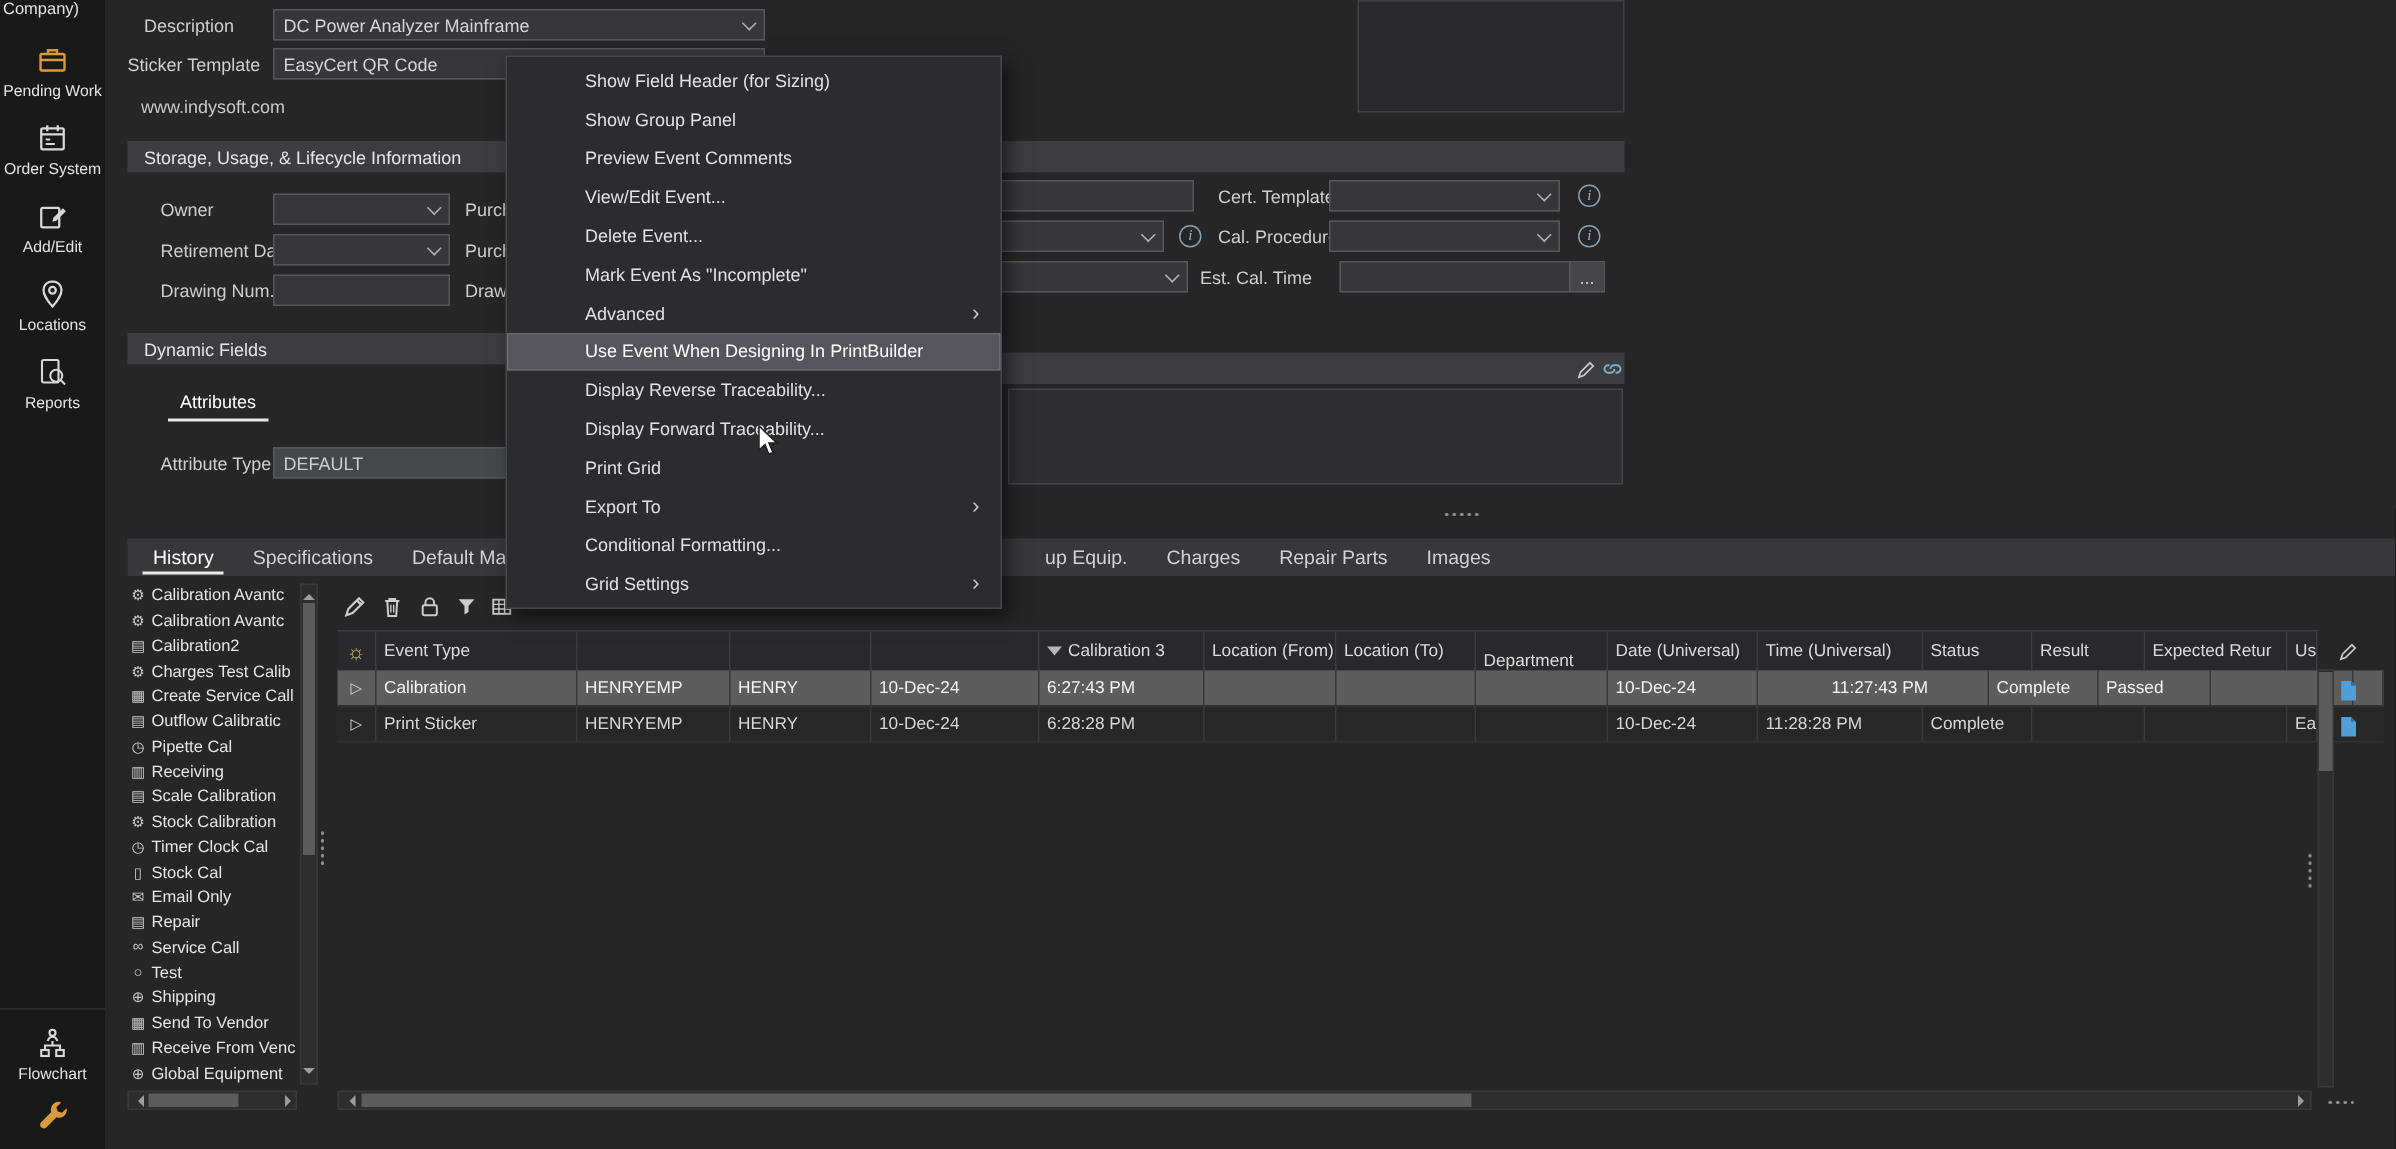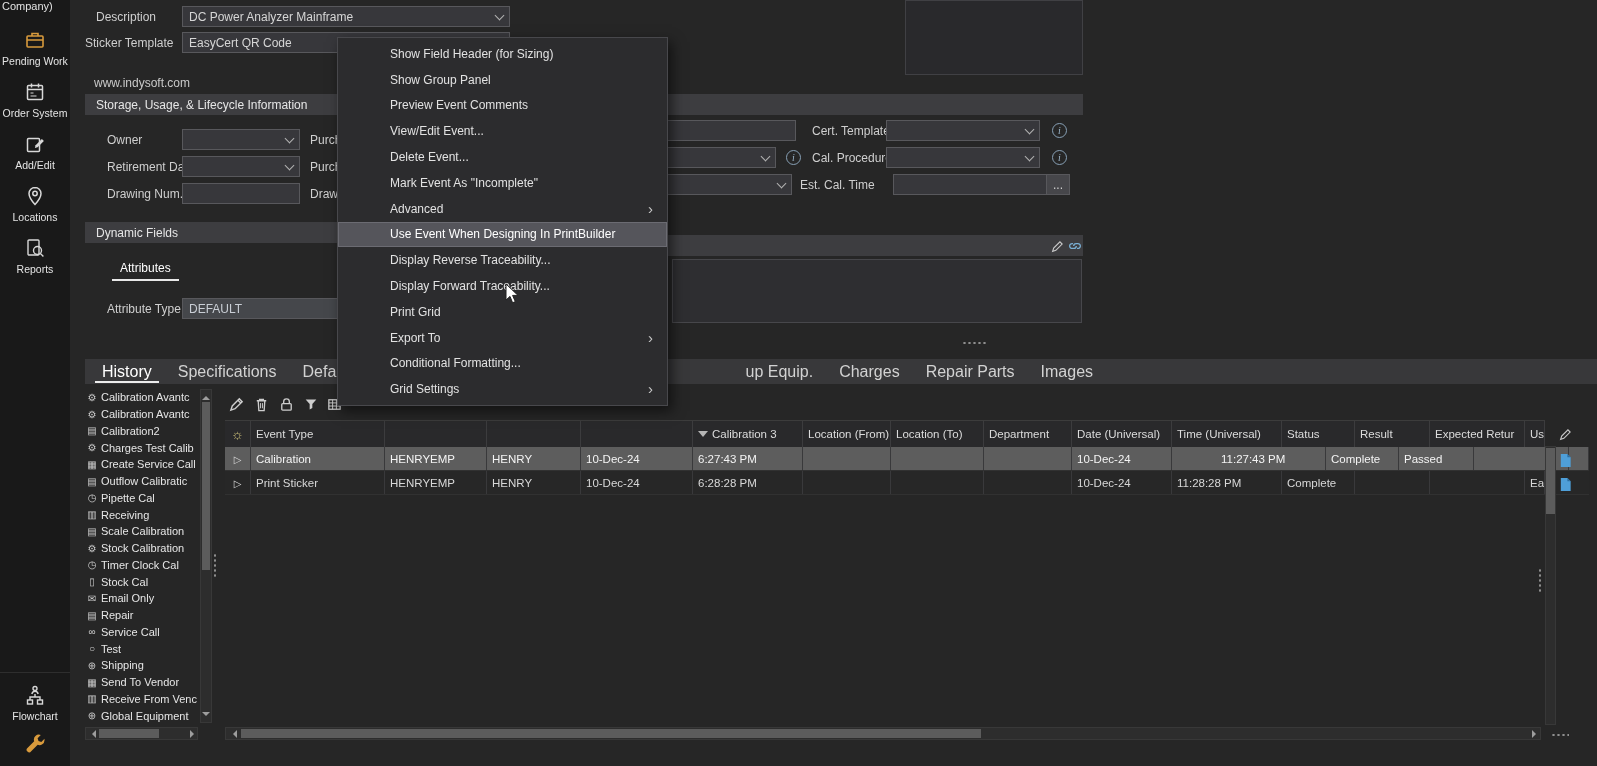--- a/index.html
+++ b/index.html
@@ -23,21 +23,21 @@
   .grouphdr{position:absolute;height:21px;background:#3d3d40;display:flex;align-items:center;
             padding:0 11px;font-size:12px;color:#e6e6e6;box-sizing:border-box;}
   .panel{position:absolute;background:#29292c;border:1px solid #404044;box-sizing:border-box;}
   .info{position:absolute;width:15px;height:15px;border:1px solid #87a0b5;border-radius:50%;color:#9cb6ca;
         font-size:10px;display:flex;align-items:center;justify-content:center;box-sizing:border-box;}
   .info::after{content:"i";font-family:"Liberation Serif",serif;font-style:italic;}
   .icon-btn{position:absolute;display:flex;align-items:center;justify-content:center;}
   
   #tabstrip{position:absolute;left:85px;top:359px;width:1512px;height:25px;background:#38383a;
             display:flex;align-items:stretch;padding-left:4px;box-sizing:border-box;}
-  .tab{display:flex;align-items:center;padding:0 13px;font-size:16px;color:#d2d2d2;position:relative;white-space:nowrap;}
+  .tab{display:flex;align-items:center;padding:0 13px;font-size:13px;color:#d2d2d2;position:relative;white-space:nowrap;}
   .tab.sel{color:#ffffff;}
   .tab.sel::after{content:"";position:absolute;left:6px;right:6px;bottom:1px;height:2px;background:#ececec;}
   #tabstrip div.tab:nth-of-type(4){margin-left:305px;}
   
   #eventlist{position:absolute;left:85px;top:389px;width:114px;height:335px;overflow:hidden;}
   .et-item{height:16.75px;display:flex;align-items:center;font-size:11px;color:#e6e6e6;white-space:nowrap;overflow:hidden;}
   .et-ico{width:14px;flex:none;font-size:10px;color:#c9c9c9;text-align:center;margin-right:2px;}
   
   #tbl-head{position:absolute;left:225px;top:420px;height:26px;display:flex;background:#29292b;
             border-top:1px solid #3c3c3c;border-bottom:1px solid #474747;}
@@ -159,21 +159,21 @@
   <div class="ctl" style="left:182px;top:6px;width:328px">
     <span class="ctl-txt">DC Power Analyzer Mainframe</span>
     <span class="chev"></span>
   </div>
 
   <span class="lbl" style="left:85px;top:36px">Sticker Template</span>
   <div class="ctl" style="left:182px;top:32px;width:328px">
     <span class="ctl-txt">EasyCert QR Code</span>
   </div>
 
-  <span class="lbl" style="left:94px;top:76px;color:#c9c9c9">www.indysoft.com</span>
+  <span class="lbl" style="left:94px;top:64px;color:#c9c9c9">www.indysoft.com</span>
 
 
   <div class="panel" style="left:905px;top:0;width:178px;height:75px"></div>
 
   <div class="grouphdr" style="left:85px;top:94px;width:998px">Storage, Usage, &amp; Lifecycle Information</div>
 
   <span class="lbl" style="left:107px;top:133px">Owner</span>
   <div class="ctl" style="left:182px;top:129px;width:118px">
       <span class="ctl-txt"></span>
       <span class="chev"></span>
@@ -431,21 +431,21 @@
       <div class="th" style="width: 110px;">
         <span class="funnel"></span>
         <span>Calibration 3</span>
       </div>
       <div class="th" style="width: 88px;">
         <span>Location (From)</span>
       </div>
       <div class="th" style="width: 93px;">
         <span>Location (To)</span>
       </div>
-      <div class="th" style="width: 88px;">
+      <div class="th" style="width: 88px; align-items: flex-end;">
         <span>Department</span>
       </div>
       <div class="th" style="width: 100px;">
         <span>Date (Universal)</span>
       </div>
       <div class="th" style="width: 110px;">
         <span>Time (Universal)</span>
       </div>
       <div class="th" style="width: 73px;">
         <span>Status</span>

